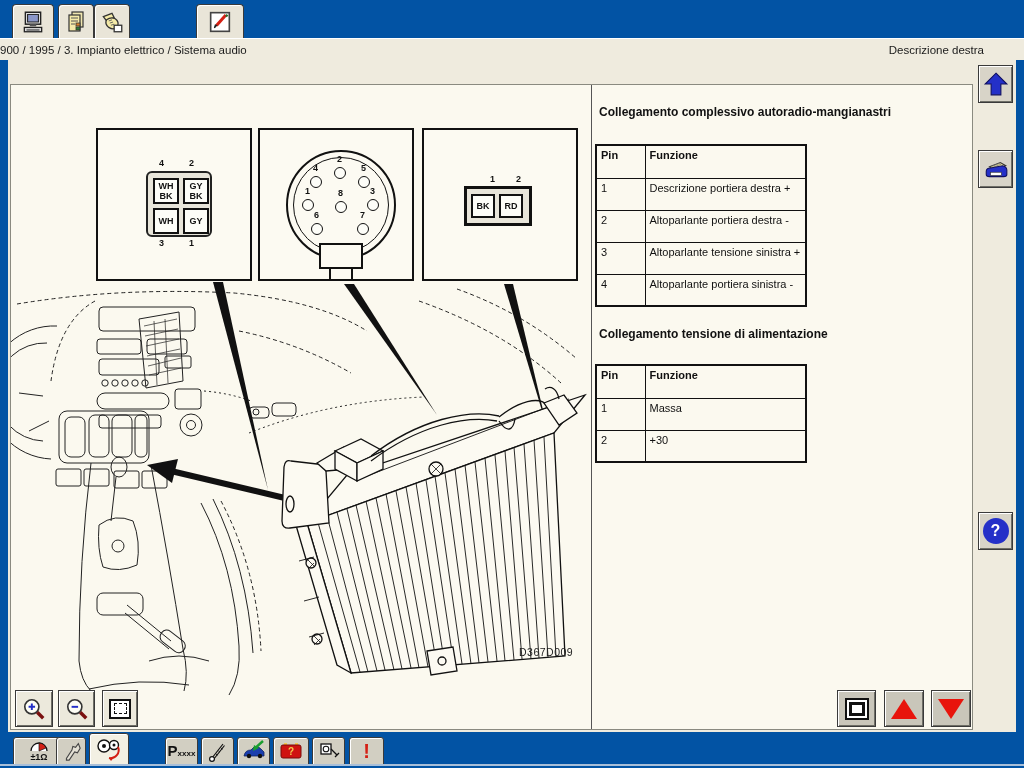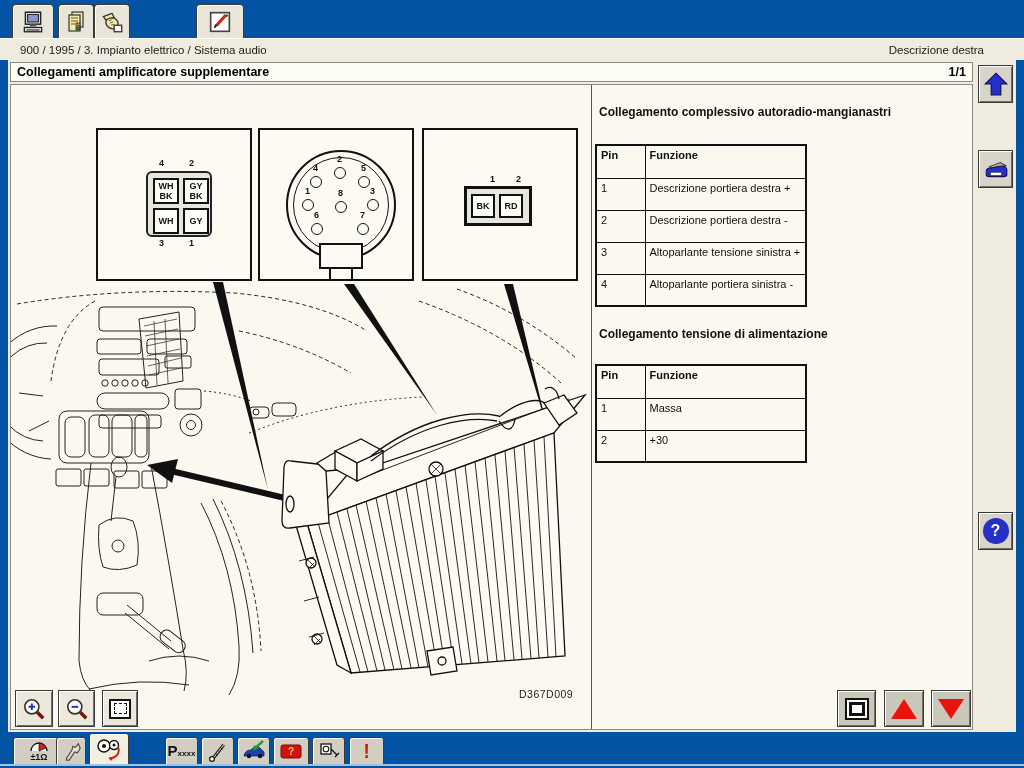--- a/index.html
+++ b/index.html
@@ -9,21 +9,21 @@
 
   
   .tab-top { position:absolute; top:4px; height:34px; background:#E9E5D8; border:1px solid #3a3a3a;
              border-bottom:none; border-radius:4px 4px 0 0; display:flex; align-items:center;
              justify-content:center; box-shadow:inset 1px 1px 0 #fff; }
 
   
   #breadcrumb-bar { position:absolute; left:0; top:38px; width:1024px; height:22px; background:#EFEBDE;
                     display:flex; align-items:center; font-size:11.5px; color:#1a1a1a;
                     border-top:1px solid #fff; }
-  #breadcrumb-bar .left { padding-left:12px; flex:1;margin-left:8px; }
+  #breadcrumb-bar .left { flex:1; }
   #breadcrumb-bar .right { padding-right:40px; }
 
   
   #main-frame { position:absolute; left:8px; top:60px; width:1008px; height:672px; background:#EFEBDE; }
   #title-strip { position:absolute; left:2px; top:2px; width:963px; height:20px; background:#FCFBF4;
                  border:1px solid #8a8a80; display:flex; align-items:center; font-weight:bold; font-size:12.5px; }
   #title-strip .t { padding-left:6px; flex:1; }
   #title-strip .p { padding-right:6px; }
   #content-panel { position:absolute; left:2px; top:24px; width:963px; height:646px; background:#FBF9EF;
                    border:1px solid #8a8a80; }
@@ -116,24 +116,20 @@
     </svg>
   </div>
 </div>
 
 <div id="breadcrumb-bar">
   <span class="left">900 / 1995 / 3. Impianto elettrico / Sistema audio</span>
   <span class="right">Descrizione destra</span>
 </div>
 
 <div id="main-frame">
-  <div id="title-strip">
-    <span class="t">Collegamenti amplificatore supplementare</span>
-    <span class="p">1/1</span>
-  </div>
 
   <div id="content-panel">
     <div id="v-divider"></div>
 
     <svg class="abs" style="left:0;top:0;" width="578" height="644" viewBox="12 84 578 644">
       <g fill="none" stroke="#222" stroke-width="1">
 
         <path d="M58,325 A66,66 0 0 0 52,458"></path>
         <path d="M48,342 A48,48 0 0 0 44,440"></path>
         <path d="M20,392 L44,395 M30,430 L50,420"></path>
@@ -296,36 +292,36 @@
       <span class="pin-num" style="left:92px;top:44px;">2</span>
       <div class="abs" style="left:40px;top:56px;width:68px;height:40px;background:#E8E5DA;border:3px solid #111;"></div>
       <div class="conn-cell" style="left:47px;top:64px;width:24px;height:24px;">
         <span>BK</span>
       </div>
       <div class="conn-cell" style="left:75px;top:64px;width:24px;height:24px;">
         <span>RD</span>
       </div>
     </div>
 
-    <span class="code-label" style="left:508px;top:603px;">D367D009</span>
+    <span class="code-label" style="left:508px;top:561px;">D367D009</span>
 
     <span class="rp-heading" style="left:588px;top:20px;">Collegamento complessivo autoradio-mangianastri</span>
     <table class="pin-table" style="left:584px;top:59px;">
       <tbody>
           <tr style="height:33px;">
         <th class="colpin">Pin</th>
         <th class="colfun">Funzione</th>
       </tr>
       <tr style="height:32px;">
         <td>1</td>
         <td>Descrizione portiera destra +</td>
       </tr>
       <tr style="height:32px;">
         <td>2</td>
-        <td>Descrizione portiera destra -</td>
+        <td>Altoparlante portiera destra -</td>
       </tr>
       <tr style="height:32px;">
         <td>3</td>
         <td>Altoparlante tensione sinistra +</td>
       </tr>
       <tr style="height:32px;">
         <td>4</td>
         <td>Altoparlante portiera sinistra -</td>
       </tr>
     </tbody>

